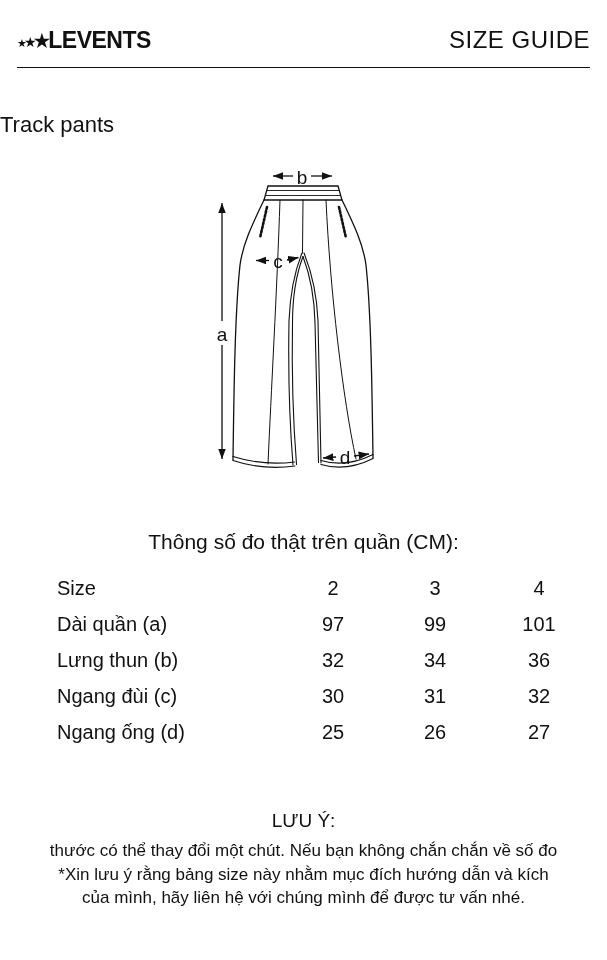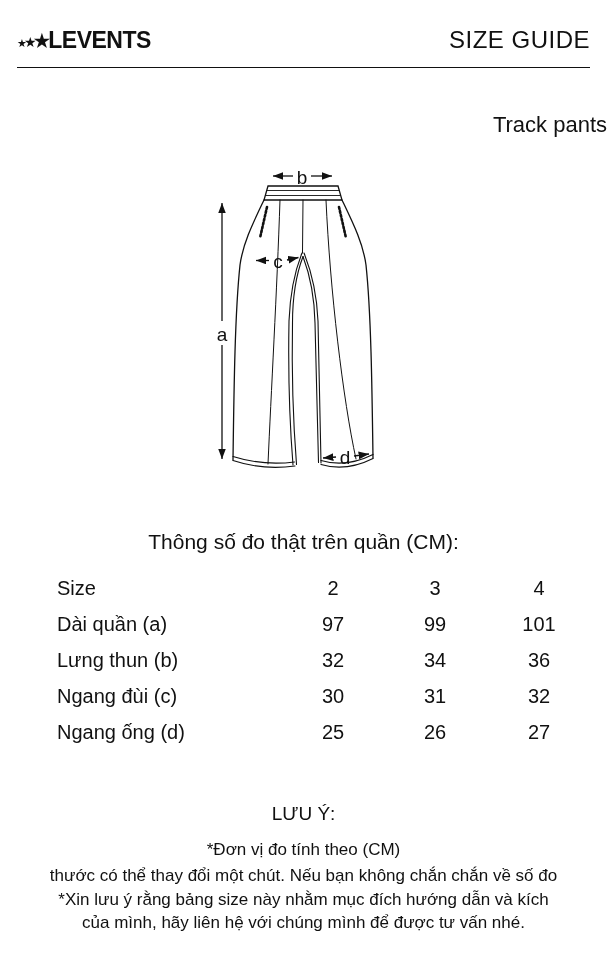--- a/index.html
+++ b/index.html
@@ -23,21 +23,21 @@
   .star-l{font-size:21px;margin-right:-3px;}
   .brand{font-size:23px;font-weight:bold;letter-spacing:-0.5px;}
   .size-guide{font-size:24px;font-weight:normal;letter-spacing:0.5px;}
   .header-rule{
     position:absolute;top:67px;left:17px;right:17px;
     border:none;border-top:1.6px solid #111;margin:0;
   }
   
   .product-title{
     position:absolute;top:112px;left:0;width:100%;
-    text-align:right;font-size:22px;font-weight:normal;margin:0;
+    text-align:left;font-size:22px;font-weight:normal;margin:0;
   }
   
   .diagram{position:absolute;top:160px;left:190px;width:230px;height:330px;}
   .diagram svg{display:block;}
   .diagram text{font-family:"Liberation Sans",sans-serif;font-size:19px;fill:#111;}
   
   .table-title{
     position:absolute;top:530px;left:0;width:100%;
     text-align:center;font-size:21px;font-weight:normal;margin:0;
   }
@@ -49,21 +49,21 @@
     font-size:20px;
   }
   .size-table .cell{display:flex;align-items:center;}
   .size-table .label-cell{justify-content:flex-start;}
   .size-table .value-cell{justify-content:center;}
   
   .notes{
     position:absolute;top:803px;left:0;width:100%;
     text-align:center;
   }
-  .notes-heading{font-size:19px;font-weight:normal;margin:0;}
+  .notes-heading{font-size:19px;font-weight:normal;margin:7px;}
   .unit-note{font-size:17px;margin-top:15px;}
   .disclaimer{font-size:17px;line-height:23.5px;margin-top:4px;}
 </style>
 </head>
 <body>
 
 <div class="page">
 
   <div class="header">
     <div class="logo">
@@ -158,21 +158,20 @@
     <div class="cell value-cell">32</div>
 
     <div class="cell label-cell">Ngang ống (d)</div>
     <div class="cell value-cell">25</div>
     <div class="cell value-cell">26</div>
     <div class="cell value-cell">27</div>
   </div>
 
   <div class="notes">
     <h3 class="notes-heading">LƯU Ý:</h3>
-    <div class="unit-note">*Đơn vị đo tính theo (CM)</div>
     <div class="disclaimer">
       <div>thước có thể thay đổi một chút. Nếu bạn không chắn chắn về số đo</div>
       <div>*Xin lưu ý rằng bảng size này nhằm mục đích hướng dẫn và kích</div>
       <div>của mình, hãy liên hệ với chúng mình để được tư vấn nhé.</div>
     </div>
   </div>
 
 </div>
 
 </body></html>

